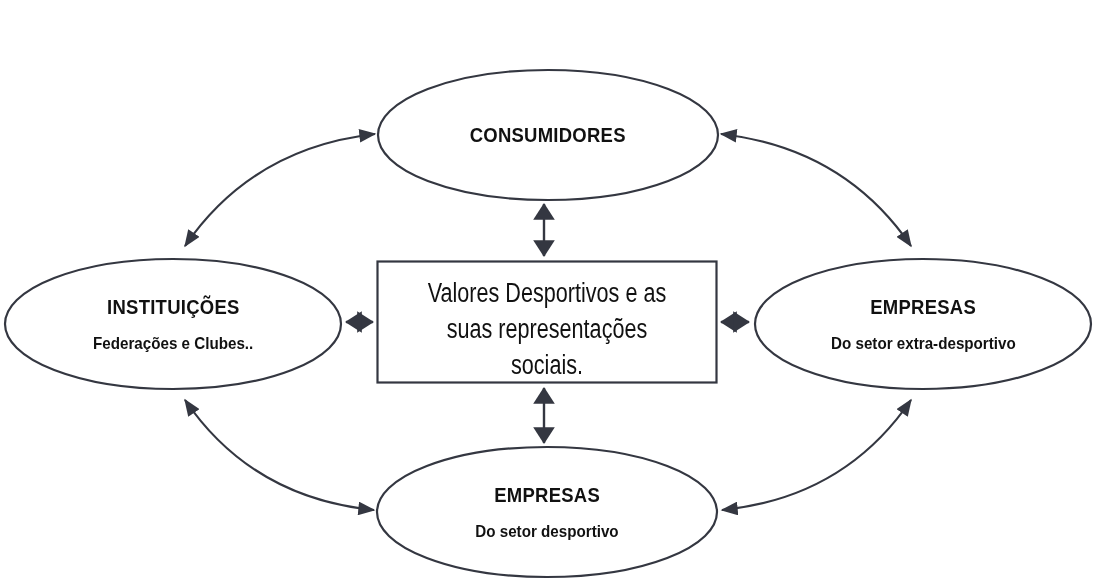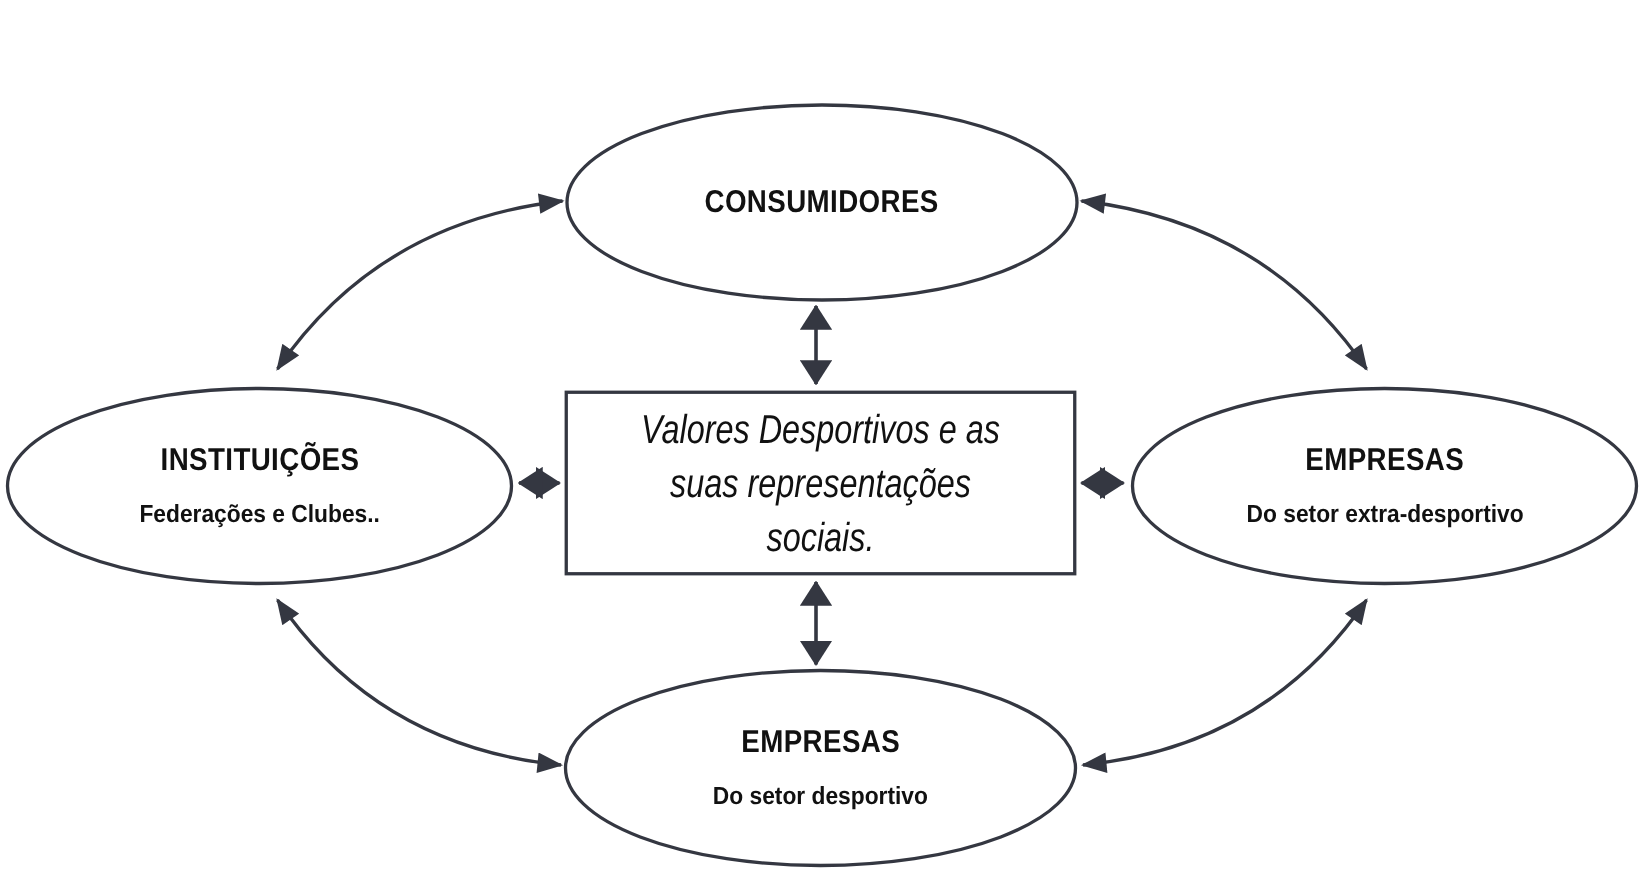--- a/index.html
+++ b/index.html
@@ -81,23 +81,22 @@
   }
   .node-label .sub:empty { display: none; }
 
   .center-label {
     position: absolute;
     left: 377px;
     top: 261px;
     width: 340px;
     height: 122px;
     display: flex;
-    align-items: center;
+    align-items: flex-end;
     justify-content: center;
-    font-style: italic;
   }
   .center-label .inner {
     width: 416px;
     font-size: 27px;
     font-weight: normal;
     line-height: 36px;
     text-align: center;
     transform: scaleX(0.8);
     transform-origin: center;
   }

